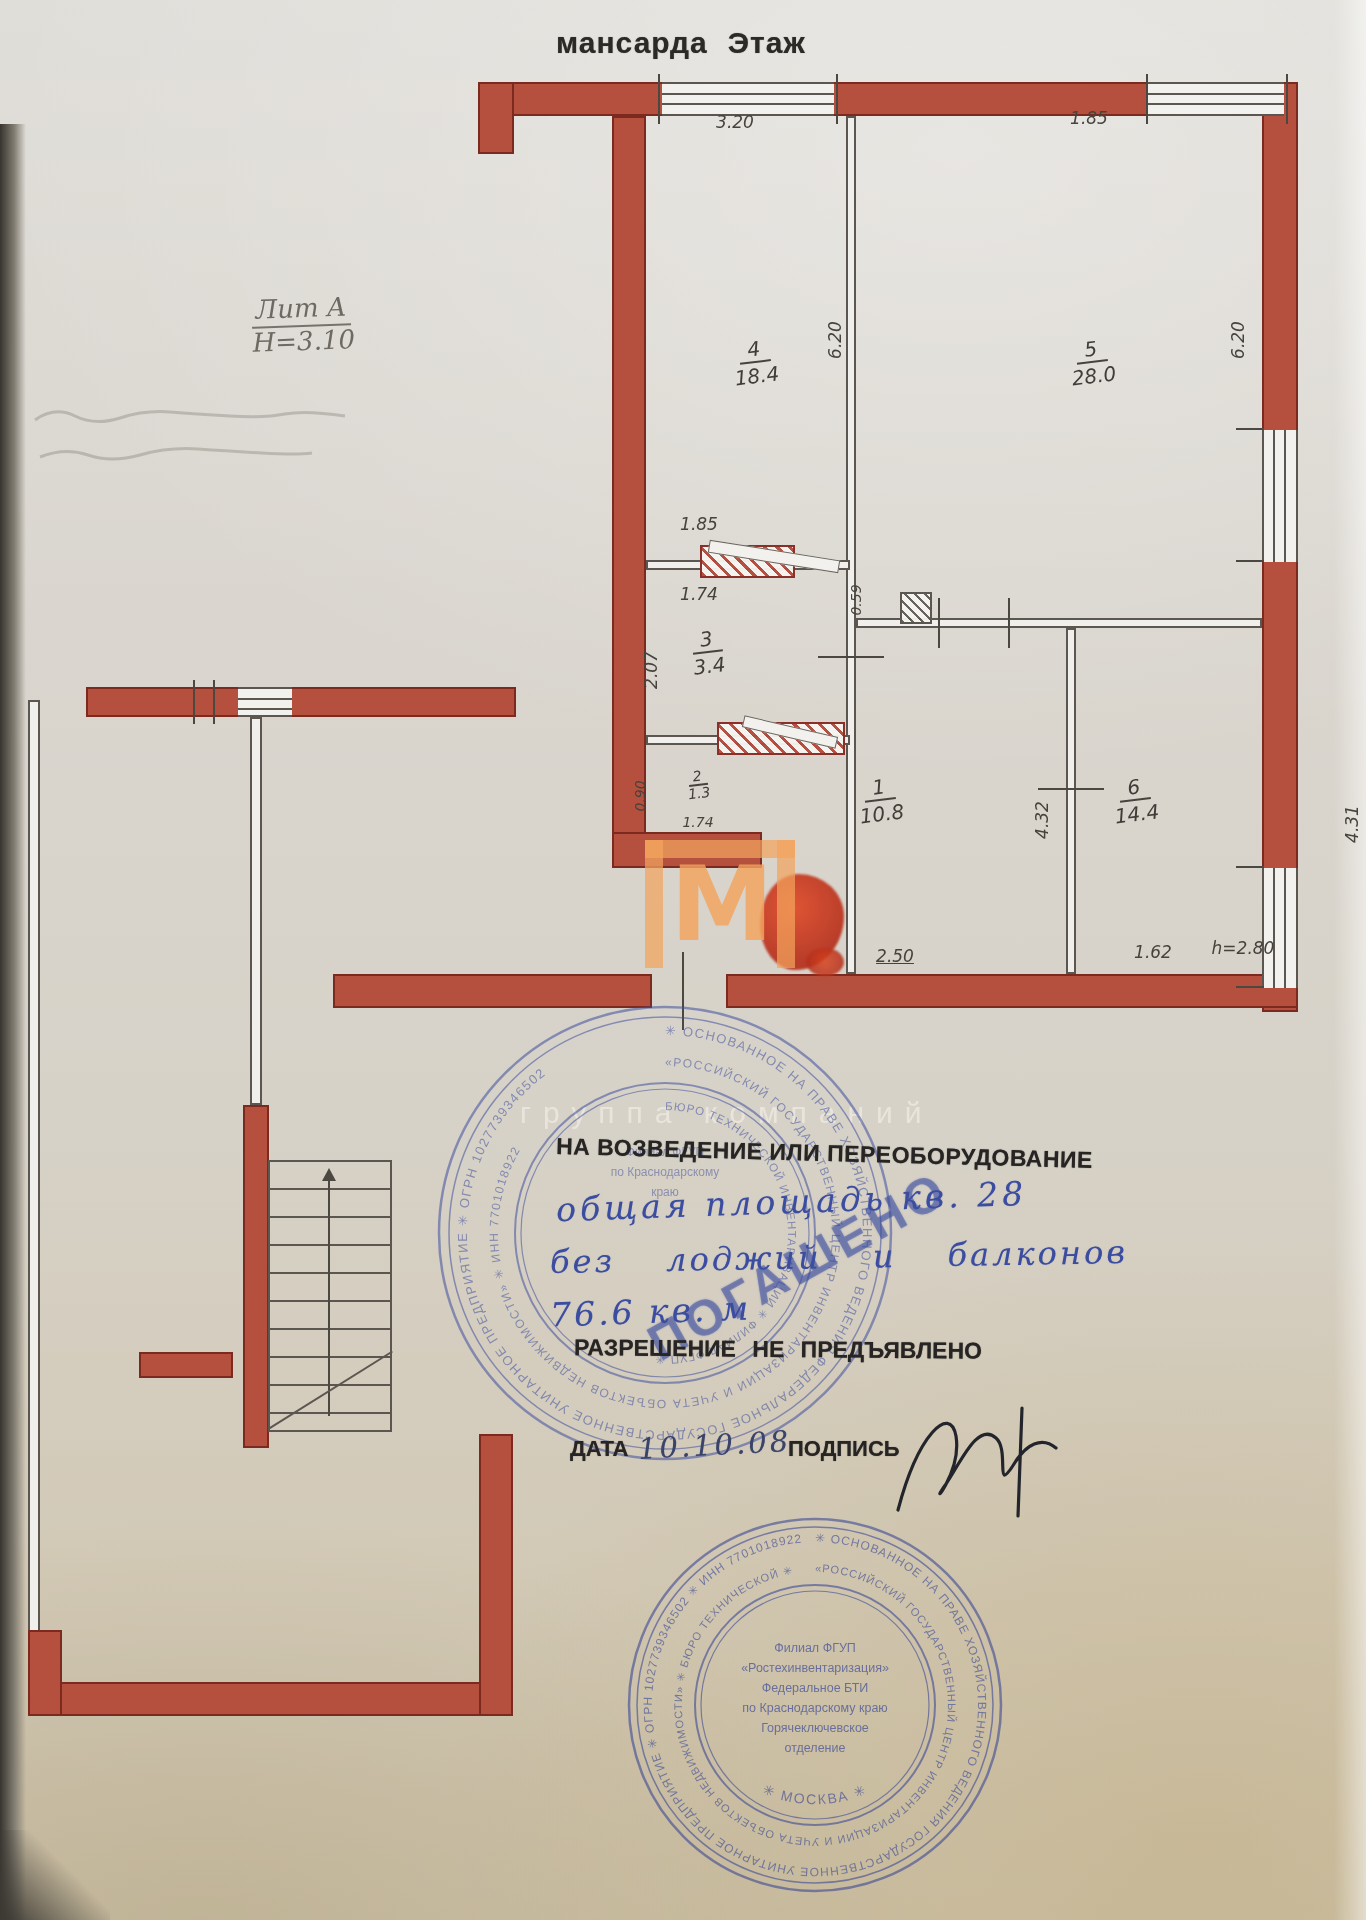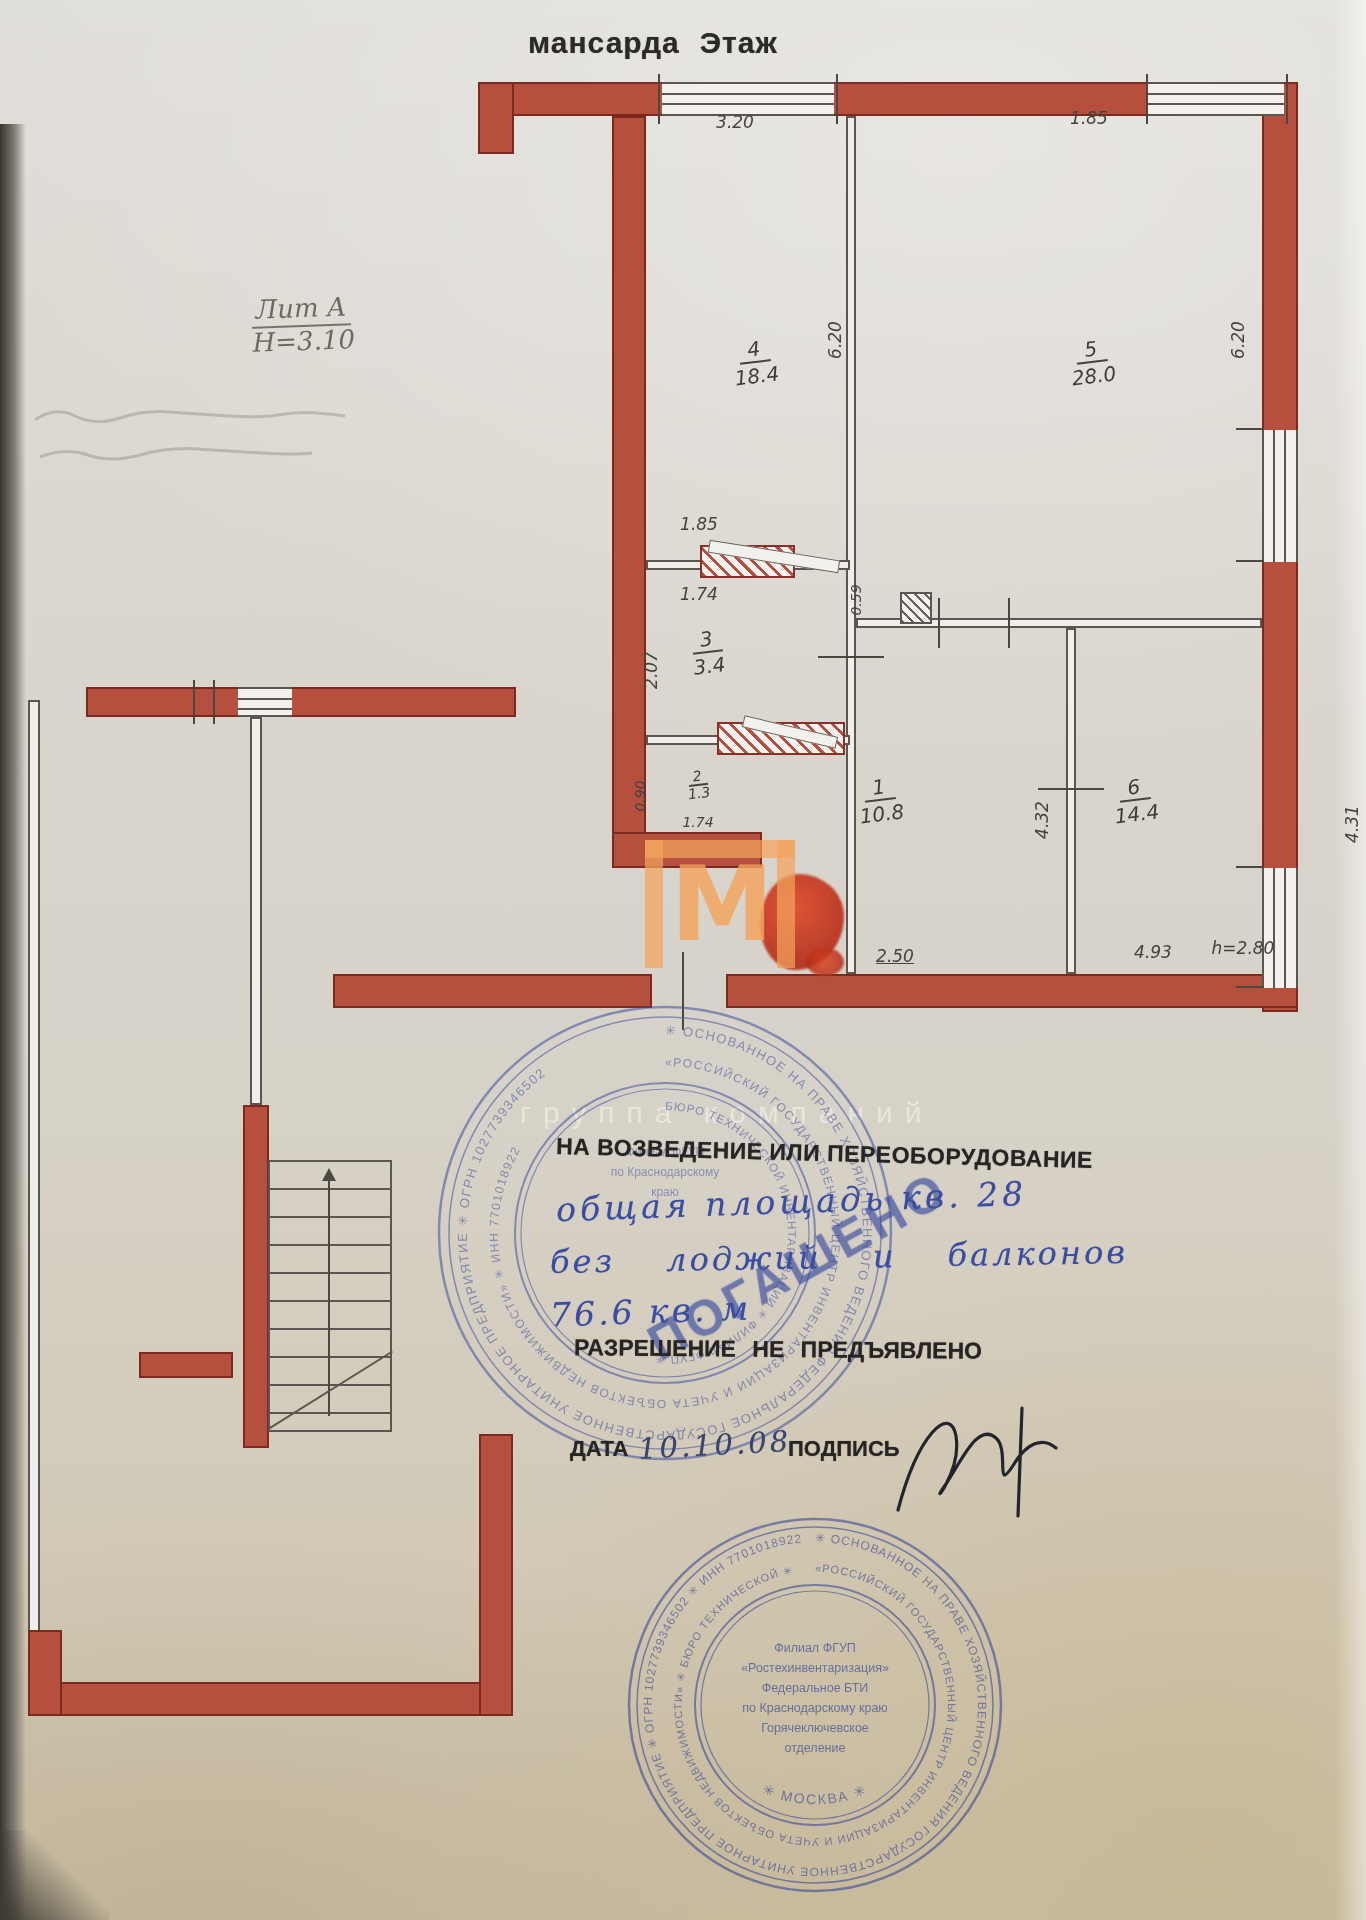--- a/index.html
+++ b/index.html
@@ -51,21 +51,21 @@
 
 <div class="page">
 
   <div class="abs" style="left:0;top:124px;width:26px;height:1796px;
               background:linear-gradient(90deg,#37342f 0,#827d72 55%,rgba(130,125,114,0) 100%);"></div>
   <div class="abs" style="left:0;top:1830px;width:110px;height:90px;
               background:linear-gradient(45deg,#3d3a34 0,rgba(61,58,52,0) 60%);"></div>
   <div class="abs" style="left:1334px;top:0;width:32px;height:1920px;
               background:linear-gradient(270deg,rgba(255,255,255,.5),rgba(255,255,255,0));"></div>
 
-  <div class="abs title" style="left:528px;top:26px;gap:20px;">
+  <div class="abs title" style="left:556px;top:26px;gap:20px;">
     <span>мансарда</span>
     <span>Этаж</span>
   </div>
 
   <svg class="abs" style="left:30px;top:395px;opacity:.3;" width="330" height="84" viewBox="0 0 330 84">
     <path d="M5,25 q20,-14 40,-4 t45,2 t50,-6 t60,4 t55,-2 t60,2" fill="none" stroke="#6e6a62" stroke-width="3"></path>
     <path d="M10,62 q25,-10 48,-2 t52,0 t58,-6 t64,4 t50,0" fill="none" stroke="#6e6a62" stroke-width="3"></path>
   </svg>
 
   <div class="abs rwall" style="left:478px;top:82px;width:820px;height:34px;"></div>
@@ -161,21 +161,21 @@
   <div class="abs dim dimV" style="left:1198px;top:330px;width:80px;">6.20</div>
   <div class="abs dim" style="left:664px;top:514px;width:70px;font-style:italic;">1.85</div>
   <div class="abs dim" style="left:664px;top:584px;width:70px;">1.74</div>
   <div class="abs dim dimV dimS" style="left:826px;top:592px;width:60px;">0.59</div>
   <div class="abs dim dimV" style="left:616px;top:660px;width:70px;">2.07</div>
   <div class="abs dim dimV dimS" style="left:612px;top:788px;width:56px;">0.90</div>
   <div class="abs dim dimS" style="left:668px;top:814px;width:60px;">1.74</div>
   <div class="abs dim dimV" style="left:1002px;top:810px;width:80px;">4.32</div>
   <div class="abs dim dimV" style="left:1312px;top:814px;width:80px;">4.31</div>
   <div class="abs dim" style="left:860px;top:946px;width:70px;text-decoration:underline;">2.50</div>
-  <div class="abs dim" style="left:1118px;top:942px;width:70px;">4.93</div>
+  <div class="abs dim" style="left:1118px;top:942px;width:70px;">1.62</div>
   <div class="abs dim" style="left:1198px;top:938px;width:90px;">h=2.80</div>
 
   <div class="abs" style="left:760px;top:874px;width:84px;height:96px;opacity:.92;filter:blur(1px);
               background:radial-gradient(circle at 40% 35%, #e04a28, #b5301c 70%);
               border-radius:46% 54% 58% 42% / 52% 44% 56% 48%;"></div>
   <div class="abs" style="left:806px;top:948px;width:38px;height:28px;opacity:.85;filter:blur(1px);
               background:radial-gradient(circle at 50% 50%, #d8431f, #b5301c 75%);border-radius:50%;"></div>
 
   <div class="abs wm-bar" style="left:645px;top:840px;width:150px;height:18px;opacity:.85;"></div>
   <div class="abs wm-bar" style="left:645px;top:840px;width:18px;height:128px;opacity:.85;"></div>

